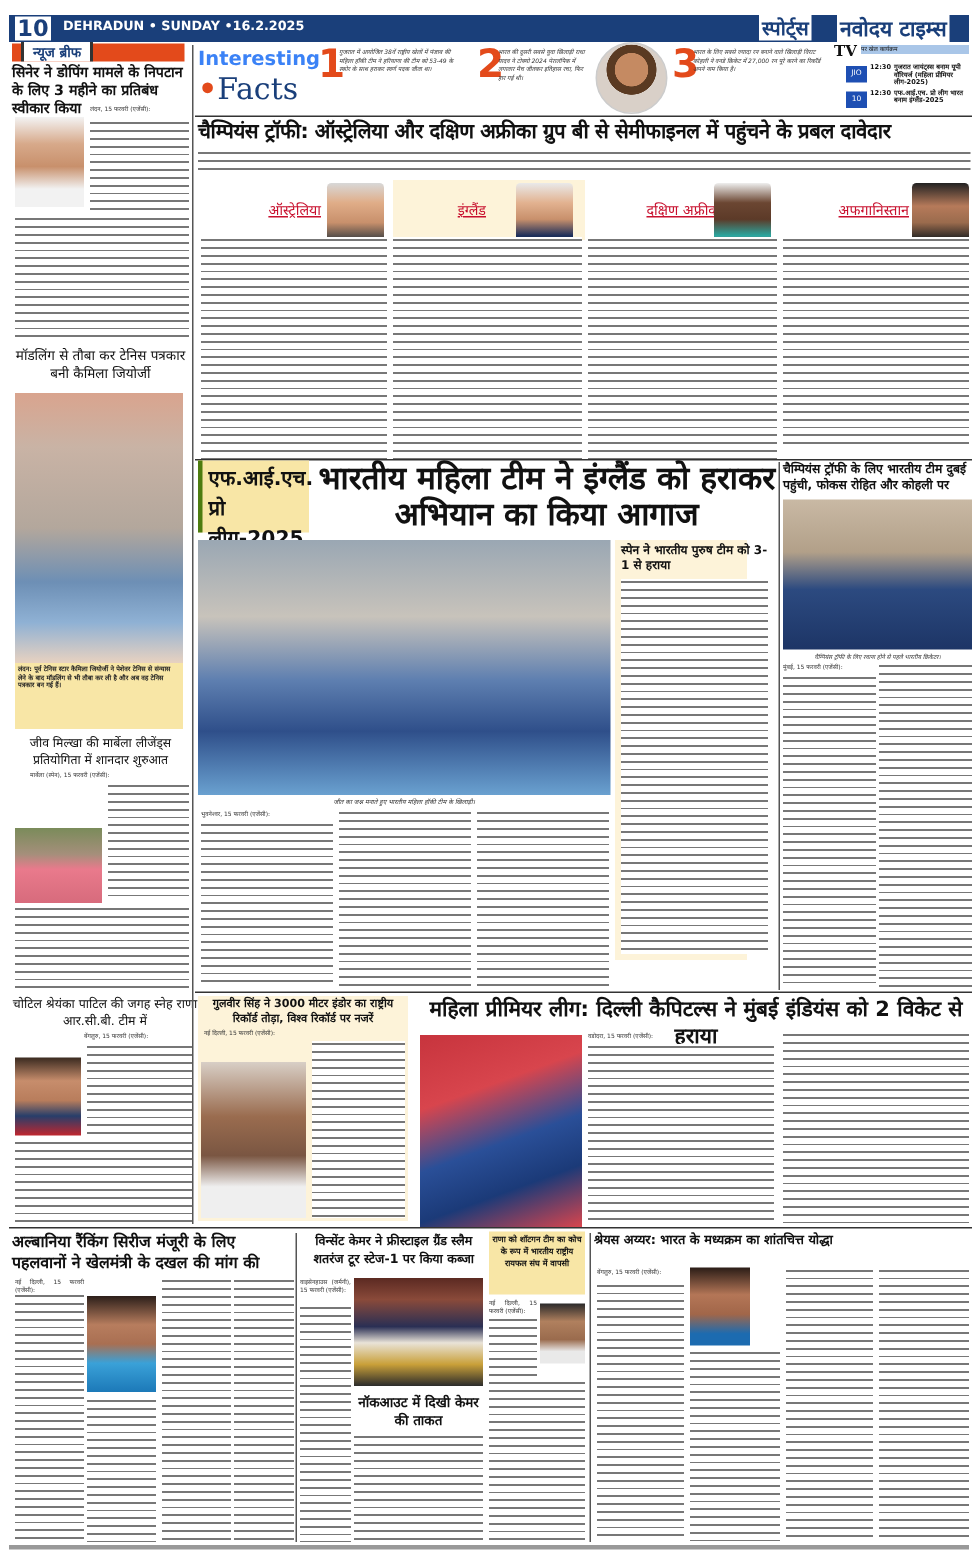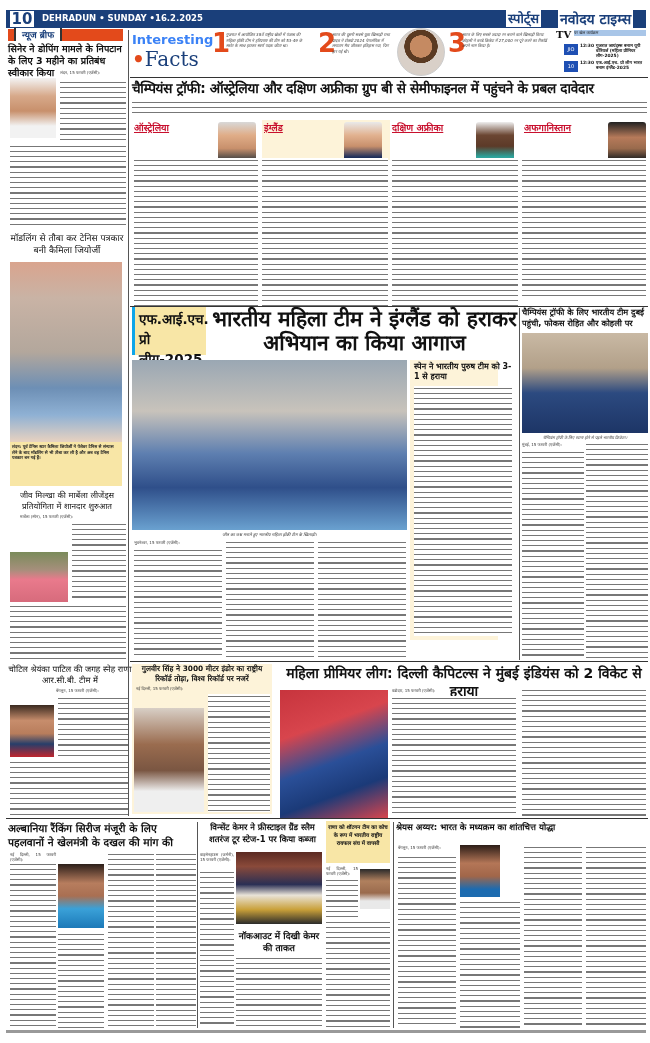--- a/index.html
+++ b/index.html
@@ -33,26 +33,26 @@
   #tv-box { left: 556px; top: 29px; width: 92px; height: 48px; }
   #tv-title { font-family: "DejaVu Serif", serif; font-weight: bold; font-size: 10px; }
   #tv-sub { position: absolute; left: 18px; top: 1px; width: 72px; background: #a9c6e8; font-size: 4px; height: 6px; }
   .tv-row { position: absolute; left: 8px; width: 84px; height: 16px; font-size: 4.4px; line-height: 5.2px; }
   .tv-row .ch { position: absolute; left: 0; top: 1px; width: 14px; height: 11px; background: #1e4fb3; color:#fff; font-size: 5px; text-align: center; line-height: 11px; }
   .tv-row .tm { position: absolute; left: 16px; top: 0; width: 14px; font-weight: bold; }
   .tv-row .pg { position: absolute; left: 32px; top: 0; font-weight: bold; width: 52px; }
 
   
   #main-hl { left: 132px; top: 80px; width: 515px; font-size: 13.6px; line-height: 16px; font-weight: bold; letter-spacing: -0.3px; }
-  .team-title { top: 121px; font-size: 9.5px; color: #c8102e; text-align: left; text-decoration: underline; font-weight: bold; }
+  .team-title { top: 133px; font-size: 9.5px; color: #c8102e; text-align: right; text-decoration: underline; font-weight: normal; }
   .team-img { top: 122px; width: 38px; height: 44px; border-radius: 3px; }
   .team-body { top: 158px; height: 148px; }
 
   
-  #fih-box { left: 132px; top: 307px; width: 74px; height: 48px; background: #f8e6a6; border-left: 3px solid #0ea5e9; }
+  #fih-box { left: 132px; top: 307px; width: 74px; height: 48px; background: #f8e6a6; border-left: 3px solid #4d7c0f; }
   #fih-box span { position: absolute; left: 4px; top: 2px; font-size: 13.5px; line-height: 20px; font-weight: bold; }
   #hockey-hl { left: 212px; top: 307px; width: 305px; font-size: 21px; line-height: 24px; font-weight: bold; text-align: center;}
   #hockey-img { left: 132px; top: 360px; width: 275px; height: 170px; background: linear-gradient(180deg,#9aa7b3 0%, #c8c3bb 30%, #5e7fb0 55%, #2f4f8a 75%, #6aa1d0 100%); }
   #hockey-caption { left: 132px; top: 532px; width: 275px; font-size: 4.2px; text-align: center; font-style: italic; color:#333;}
   #spain-box { left: 410px; top: 360px; width: 88px; height: 280px; background: #fdf3d9; }
   #spain-hl { position:absolute; left: 4px; top: 2px; width: 98px; font-size: 8px; line-height: 10px; font-weight:bold; }
 
   
   #ct-hl { left: 522px; top: 307px; width: 125px; font-size: 8.2px; line-height: 11px; font-weight: bold; }
   #ct-img { left: 522px; top: 333px; width: 126px; height: 100px; background: linear-gradient(180deg,#c9b9a4 0%, #b2a089 35%, #2c4a80 60%, #1d3566 100%); }

